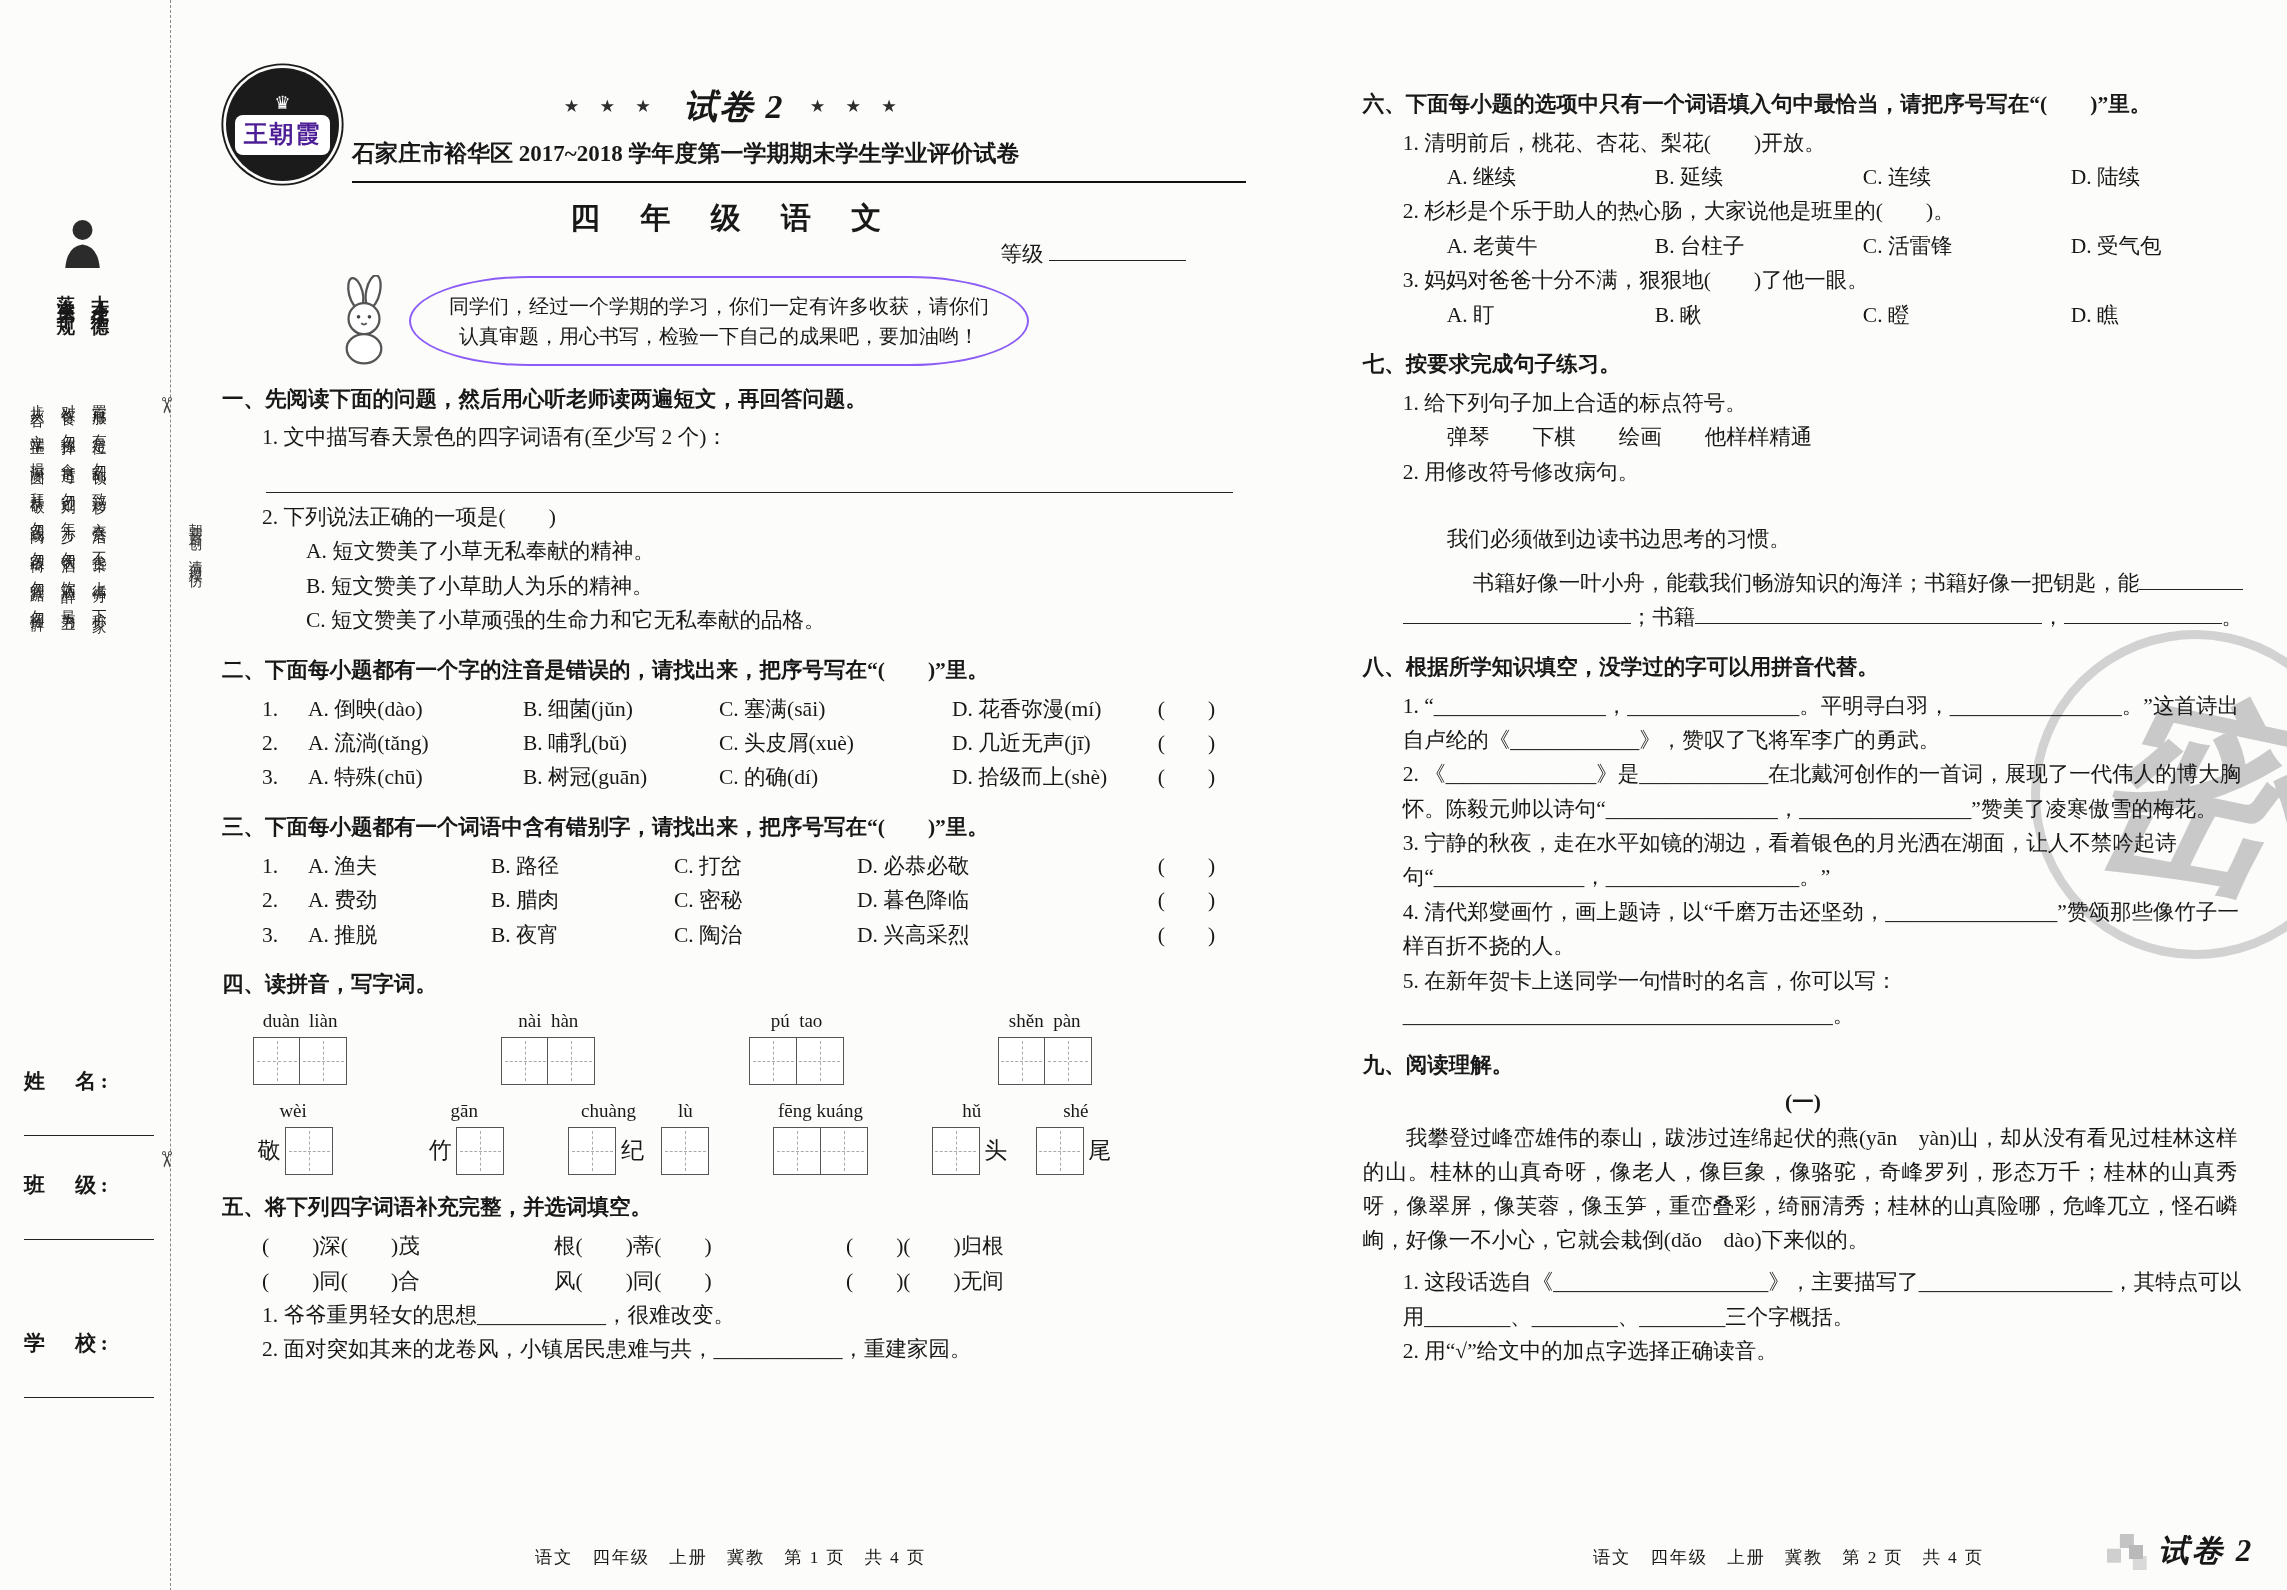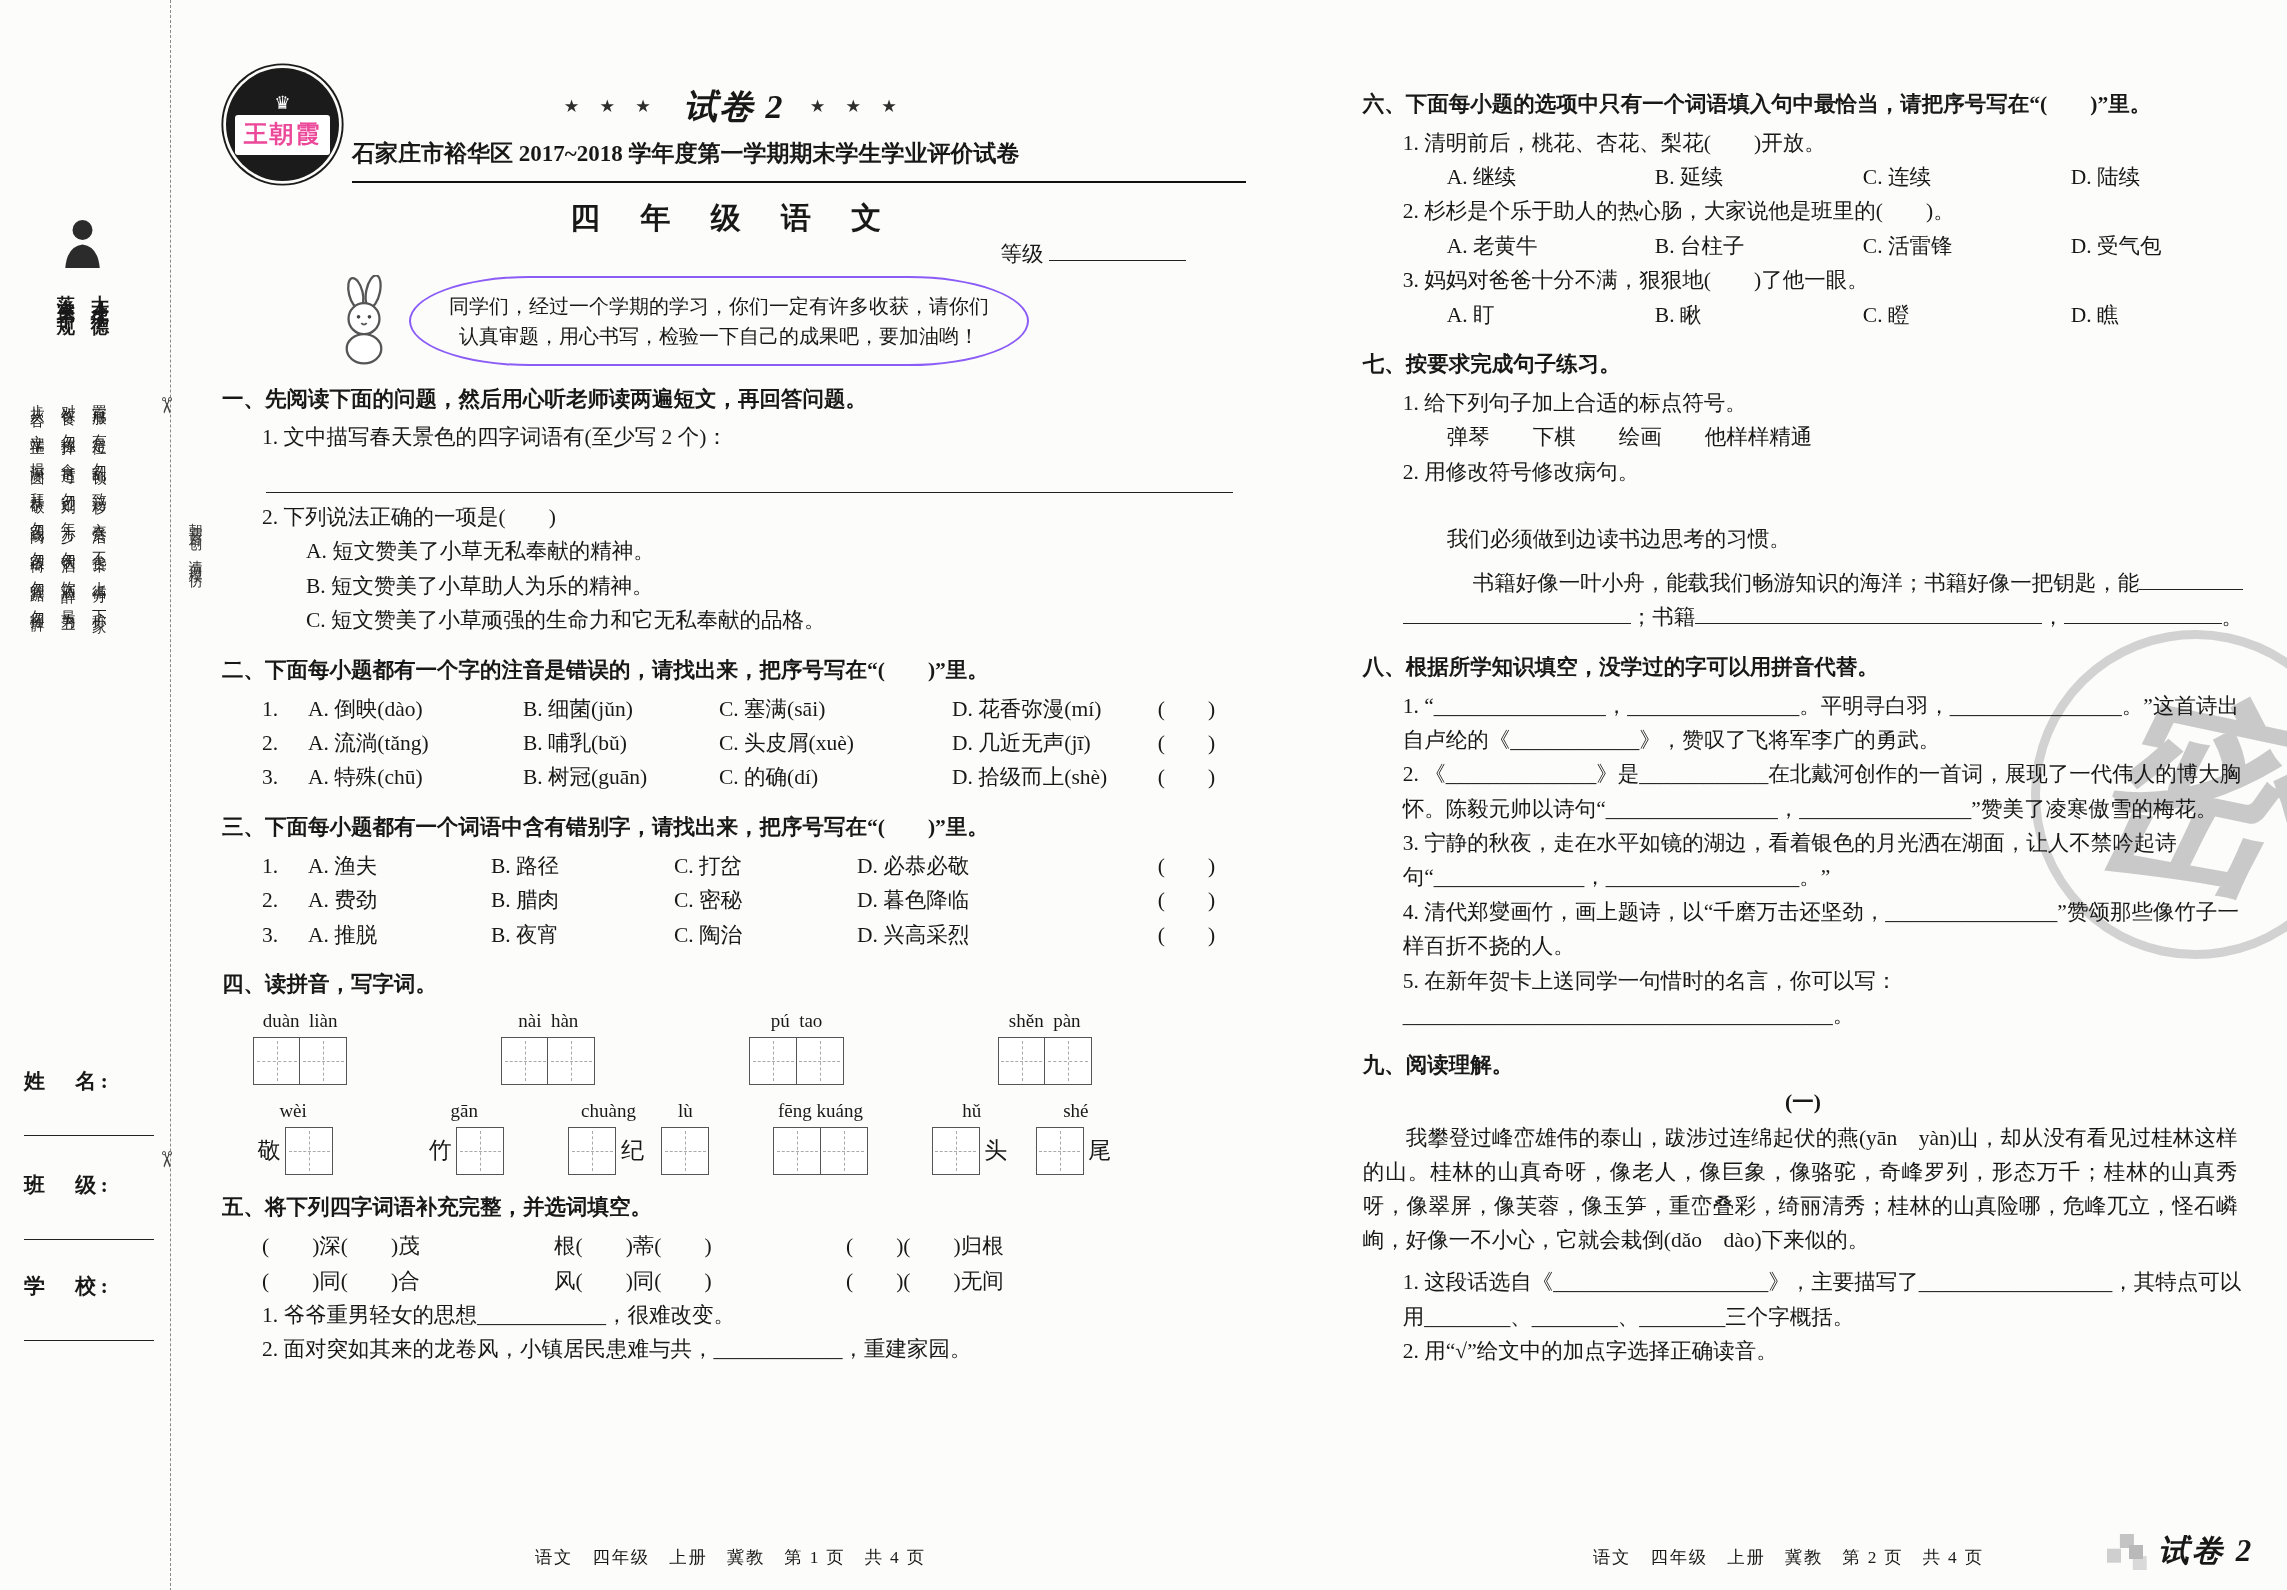--- a/index.html
+++ b/index.html
@@ -8,21 +8,21 @@
          font-family:"Liberation Serif","DejaVu Serif",serif;color:#181818;}
 
   
   .side-strip{position:relative;flex:0 0 170px;}
   .motto{position:absolute;top:217px;left:16.4px;width:133px;text-align:center;}
   .motto-cols{display:flex;flex-direction:row-reverse;justify-content:center;gap:9.1px;margin-top:3.7px;}
   .motto-col{writing-mode:vertical-rl;font-size:18.3px;font-weight:bold;letter-spacing:5.5px;}
   .dz{position:absolute;top:393px;left:27.4px;display:flex;gap:12px;}
   .dz-col{writing-mode:vertical-rl;font-size:14.6px;letter-spacing:3.7px;color:#1e1e1e;}
   .field{position:absolute;left:24px;}
-  .f1{top:1067px}.f2{top:1171px}.f3{top:1272px}
+  .f1{top:1067px}.f2{top:1171px}.f3{top:1329px}
   .flabel{font-size:21px;letter-spacing:4.6px;font-weight:bold;}
   .fline{width:130px;border-bottom:1.8px solid #222;height:40px;}
 
   
   .cut-line{position:relative;flex:0 0 0;border-left:1.8px dashed #888;}
   .scissors{position:absolute;left:-13.7px;font-size:22px;color:#444;transform:rotate(90deg);
             font-family:"DejaVu Sans",sans-serif;}
   .sc1{top:393px}.sc2{top:1147px}
   .spine-note{position:absolute;left:186px;top:512px;writing-mode:vertical-rl;font-size:13.7px;
               letter-spacing:4.6px;color:#333;z-index:3;}
@@ -36,21 +36,21 @@
   .section:first-child .sec-title{margin-top:0;}
 
   
   .stars-line{text-align:center;letter-spacing:7.3px;margin-bottom:1.8px;white-space:nowrap;}
   .stars{font-size:17.4px;vertical-align:6.4px;color:#2e2e2e;font-family:"DejaVu Sans",sans-serif;}
   .pno{font-size:34px;font-weight:bold;font-style:italic;margin:0 12.8px;letter-spacing:1.8px;}
   .logo{position:absolute;left:55px;top:68px;width:113px;height:113px;border-radius:50%;background:#1b1b1b;
         color:#fff;display:flex;flex-direction:column;align-items:center;justify-content:center;gap:2.7px;z-index:2;
         box-shadow:0 0 0 2.7px #fcfcfa,0 0 0 4.6px #1b1b1b;}
   .crown{font-size:18.3px;line-height:1;font-family:"DejaVu Sans",sans-serif;}
-  .band{background:#fff;color:#ec4899;font-weight:bold;font-size:24px;padding:0.9px 9.1px;letter-spacing:1.8px;border-radius:3px;}
+  .band{background:#fff;color:#4c1d95;font-weight:bold;font-size:24px;padding:0.9px 9.1px;letter-spacing:1.8px;border-radius:8px;}
   .main-title{margin-left:130px;font-size:23px;font-weight:bold;padding-bottom:9.1px;
               border-bottom:2.3px solid #111;white-space:nowrap;}
   .subject{text-align:center;font-size:30px;font-weight:bold;letter-spacing:16.4px;margin-top:11px;}
   .grade-row{text-align:right;margin-right:60px;margin-top:-3.7px;}
   .bubble-row{display:flex;align-items:center;gap:11px;margin:3.7px 0 5.5px 108px;}
   .bubble{border:2px solid #8b5cf6;border-radius:155px/58px;padding:12.8px 38px;text-align:center;
           font-size:20px;line-height:1.5;}
 
   
   .blank{display:inline-block;height:0;border-bottom:1.8px solid #222;}

